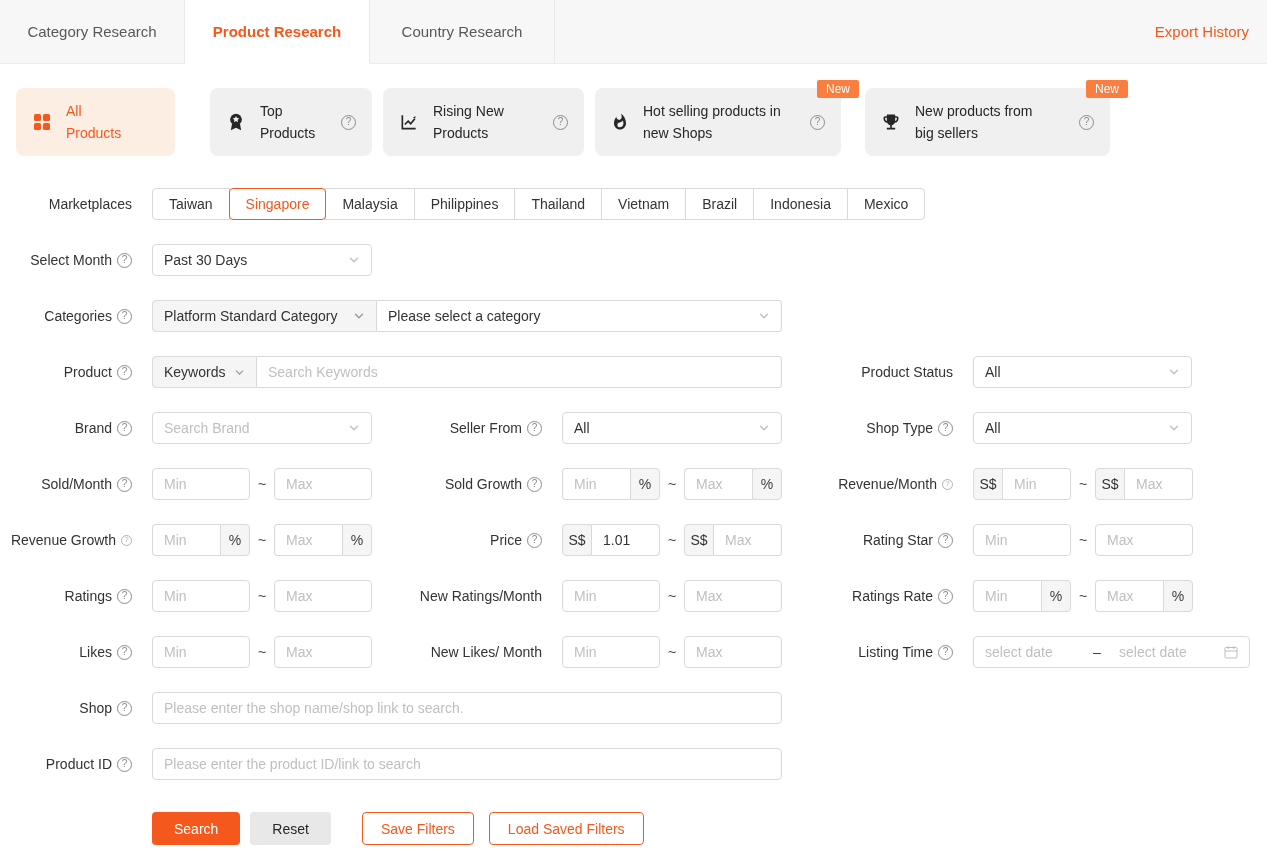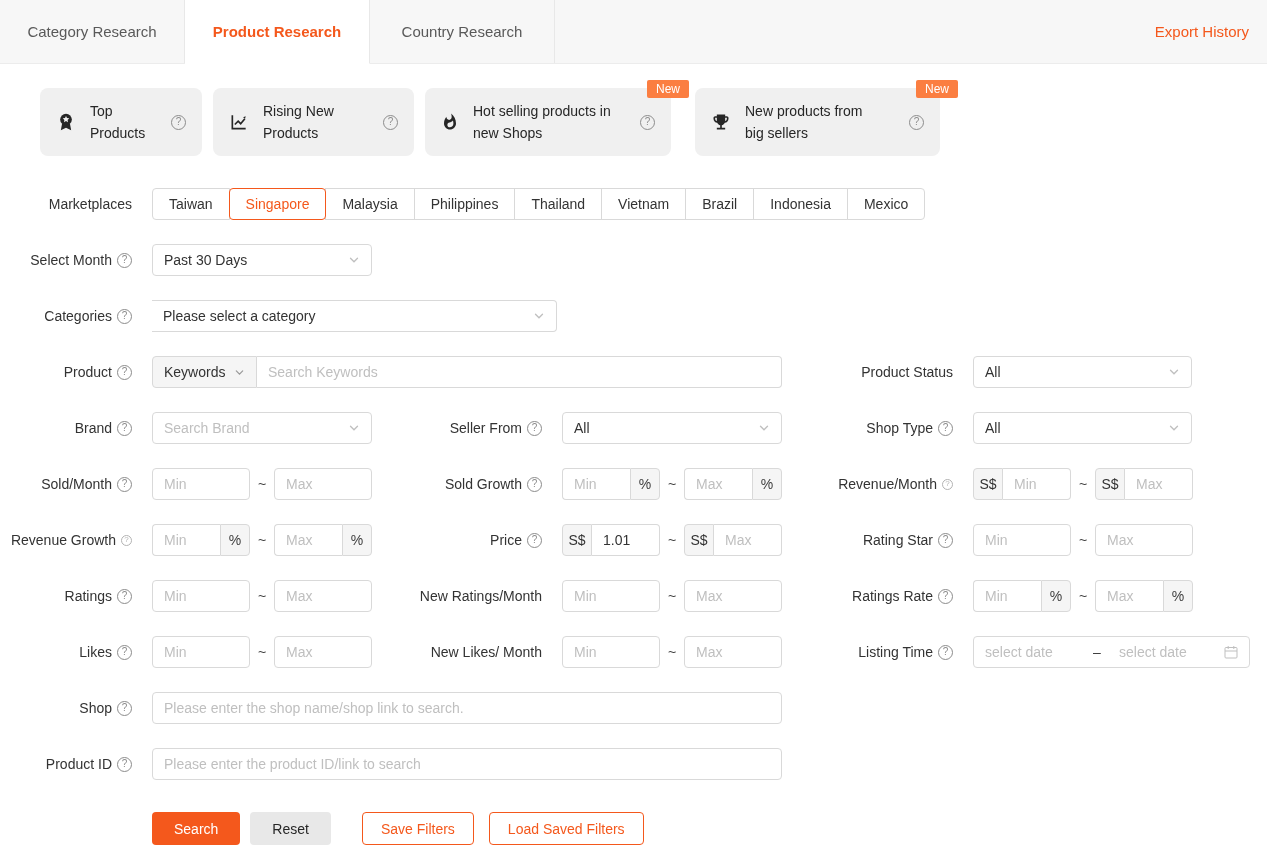--- a/index.html
+++ b/index.html
@@ -107,20 +107,31 @@
     </div>
   <div class="tab">
       <span>Country Research</span>
     </div>
   <div class="export-link">
       <span>Export History</span>
     </div>
 </div>
 
 <div class="cards">
+  <div class="card active c1">
+    <span class="cicon">
+      <svg width="20" height="20" viewBox="0 0 20 20" fill="currentColor">
+          <rect x="2" y="2" width="7" height="7" rx="1.5"></rect>
+          <rect x="11" y="2" width="7" height="7" rx="1.5"></rect>
+          <rect x="2" y="11" width="7" height="7" rx="1.5"></rect>
+          <rect x="11" y="11" width="7" height="7" rx="1.5"></rect>
+        </svg>
+    </span>
+    <span class="card-label lw1">All Products</span>
+  </div>
 
   <div class="card c2">
     <span class="cicon">
       <svg width="20" height="20" viewBox="0 0 24 24" fill="currentColor">
           <path d="M7.2 14.5 5.8 22l6.2-3.2L18.2 22l-1.4-7.5z"></path>
           <circle cx="12" cy="9" r="7"></circle>
           <path fill="#f0f0f0" d="M12 4.8l1.2 2.4 2.7.4-1.95 1.9.45 2.7L12 10.9l-2.4 1.3.45-2.7L8.1 7.6l2.7-.4z"></path>
         </svg>
     </span>
     <span class="card-label lw2">Top Products</span>
@@ -195,20 +206,26 @@
       </div>
     </div>
   </div>
 
   <div class="frow">
     <div class="flabel">
       <span>Categories</span>
         <span class="qicon">?</span>
     </div>
     <div class="ctrl seggroup">
+      <div class="seg-gray" style="width:225px; justify-content:space-between;">
+        <span>Platform Standard Category</span>
+        <svg class="chev" width="12" height="12" viewBox="0 0 12 12">
+            <path d="M2.5 4.2 6 7.8 9.5 4.2" fill="none" stroke="#999" stroke-width="1.3" stroke-linecap="round"></path>
+          </svg>
+      </div>
       <div class="seg-white" style="width:405px;">
         <span class="ph">Please select a category</span>
         <svg class="chev" width="12" height="12" viewBox="0 0 12 12">
             <path d="M2.5 4.2 6 7.8 9.5 4.2" fill="none" stroke="#bfbfbf" stroke-width="1.3" stroke-linecap="round"></path>
           </svg>
       </div>
     </div>
   </div>
 
   <div class="frow">

